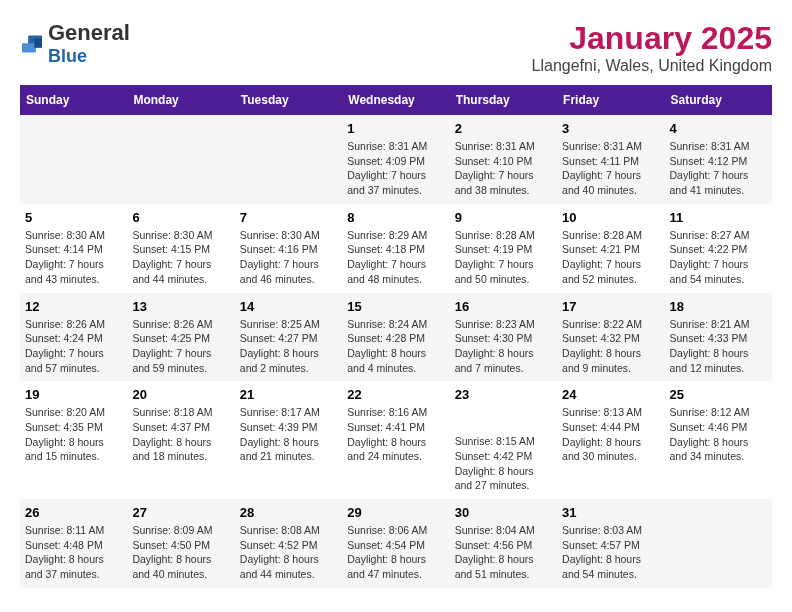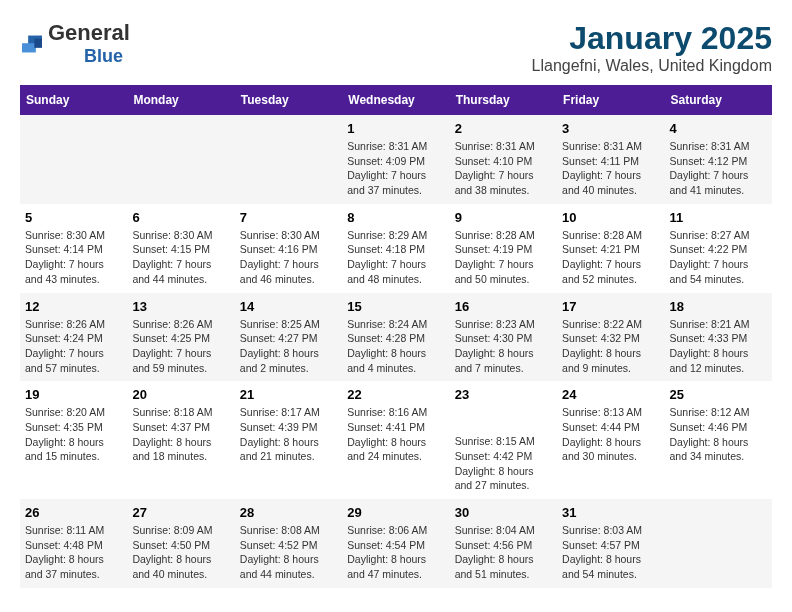--- a/index.html
+++ b/index.html
@@ -23,33 +23,32 @@
     }
     .logo-text-general {
       font-size: 22px;
       font-weight: bold;
       color: #333;
     }
     .logo-text-blue {
       font-size: 18px;
       font-weight: bold;
       color: #2563a8;
-      margin-left: 36px;
     }
     .logo-icon {
       width: 24px;
       height: 20px;
     }
     .title-area {
       text-align: right;
     }
     .calendar-title {
       font-size: 32px;
       font-weight: bold;
-      color: #0c4a6e;
+      color: #be185d;
     }
     .calendar-subtitle {
       font-size: 16px;
       color: #444;
     }
     table {
       width: 100%;
       border-collapse: collapse;
       font-size: 11px;
     }

